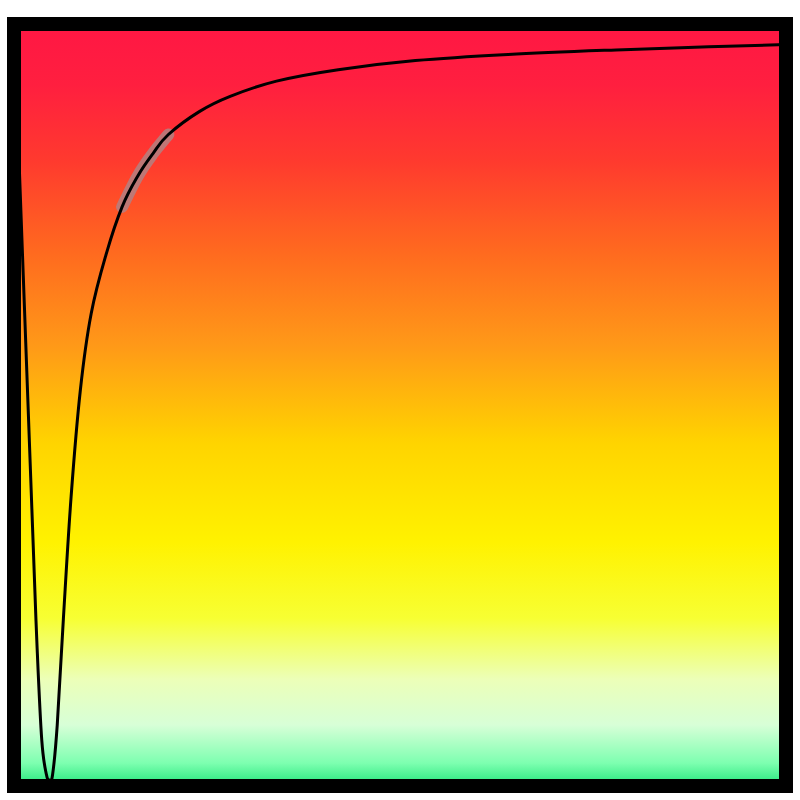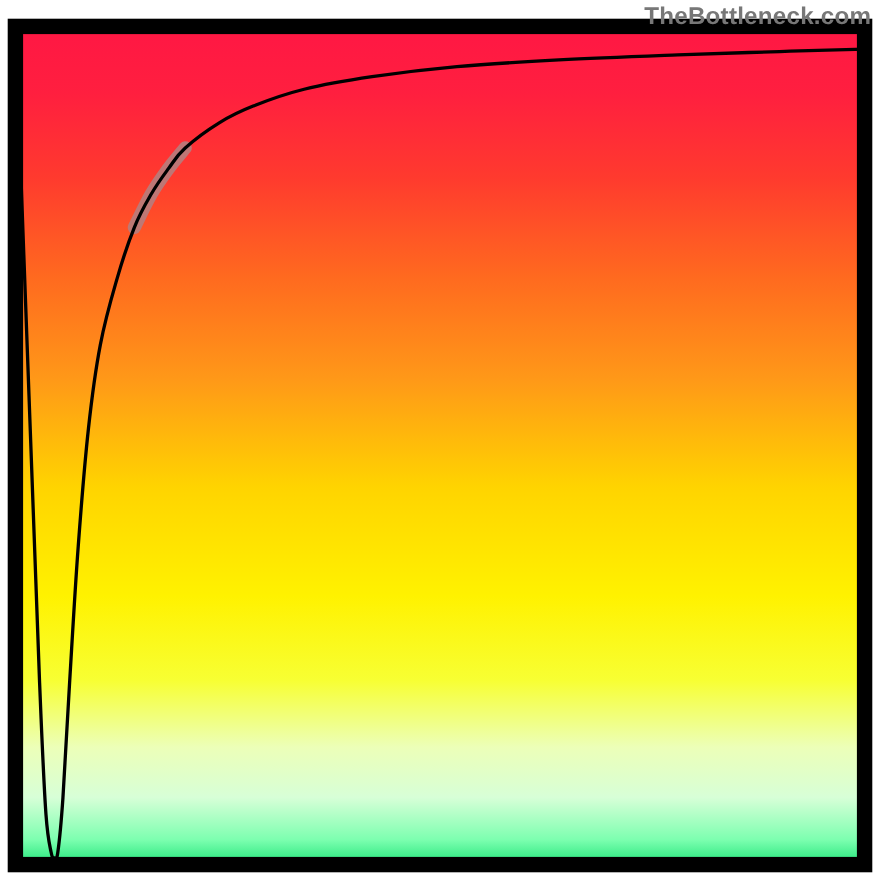--- a/index.html
+++ b/index.html
@@ -25,21 +25,20 @@
     color: #777777;
     letter-spacing: 0.2px;
     user-select: none;
   }
   svg { display: block; }
 </style>
 </head>
 <body>
 
 <div class="stage">
-  <div class="watermark">TheBottleneck.com</div>
 
   <svg id="chart-svg" width="800" height="800" viewBox="0 0 800 800">
     <defs>
       <linearGradient id="bg-grad" x1="0" y1="0" x2="0" y2="1">
           <stop offset="0.00%" stop-color="#ff1744"></stop>
           <stop offset="8.00%" stop-color="#ff1f3f"></stop>
           <stop offset="18.00%" stop-color="#ff3a2e"></stop>
           <stop offset="30.00%" stop-color="#ff6a1f"></stop>
           <stop offset="42.00%" stop-color="#ff9818"></stop>
           <stop offset="55.00%" stop-color="#ffd400"></stop>

